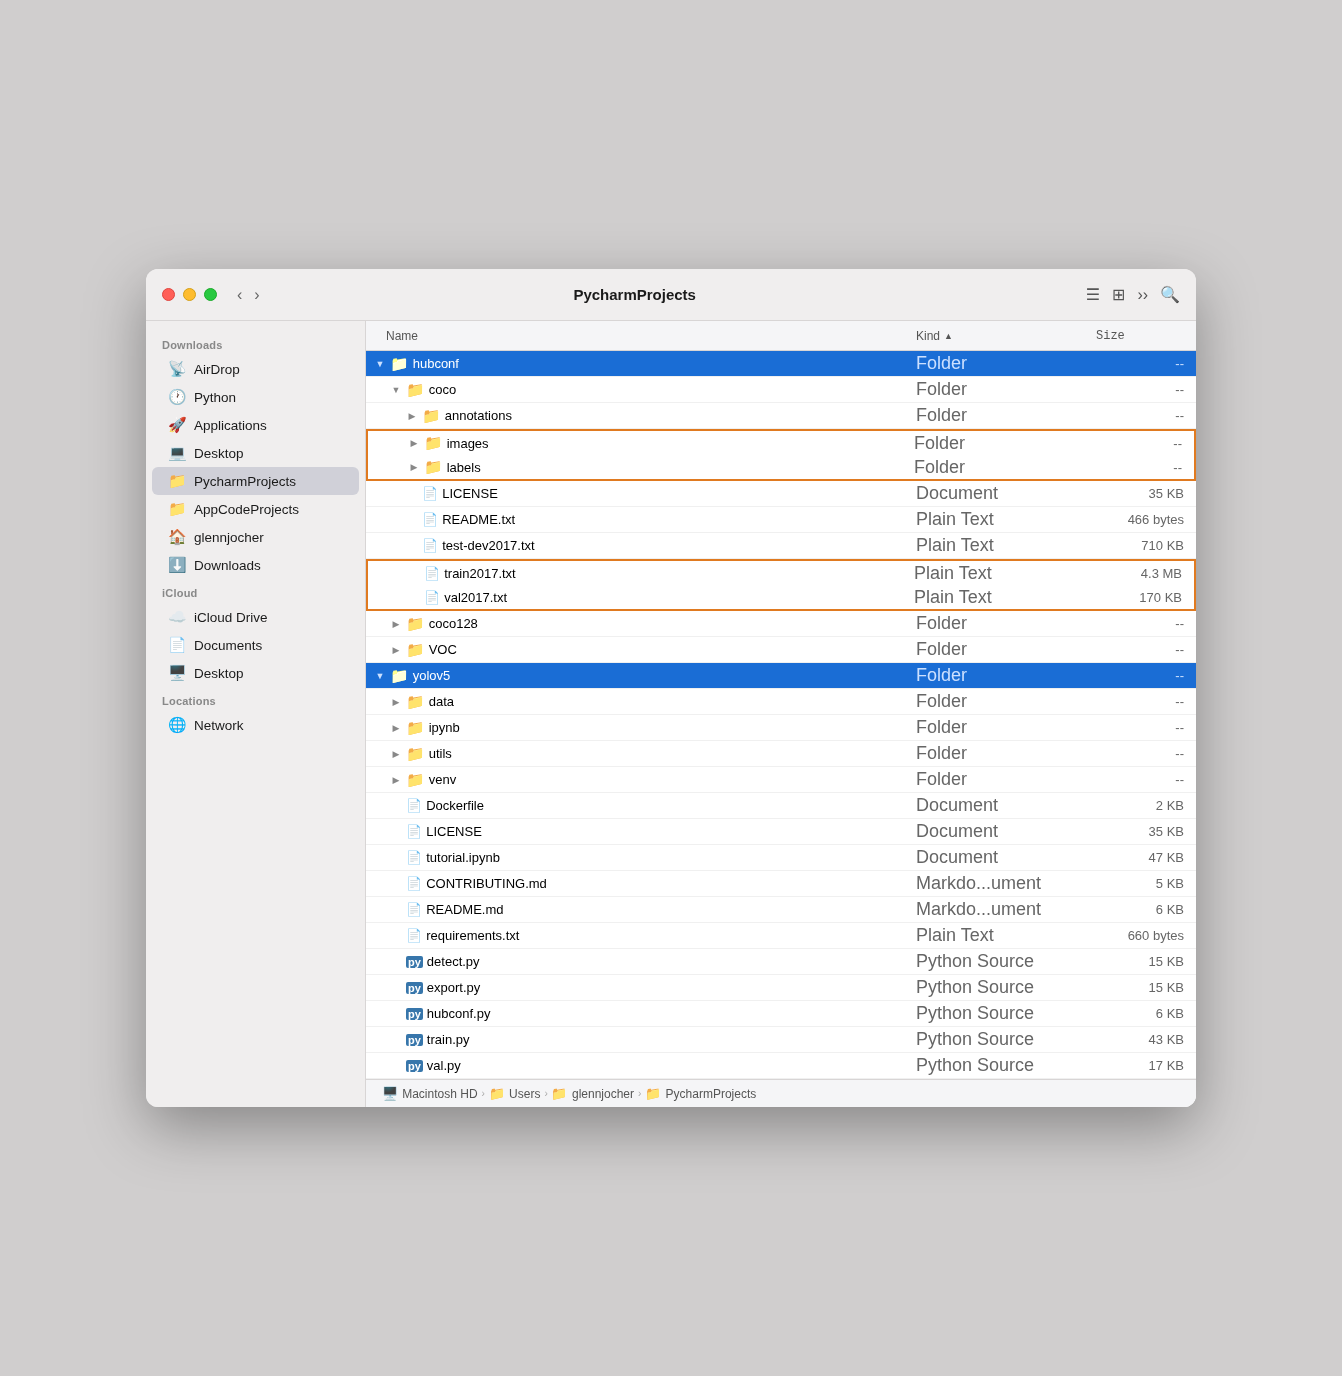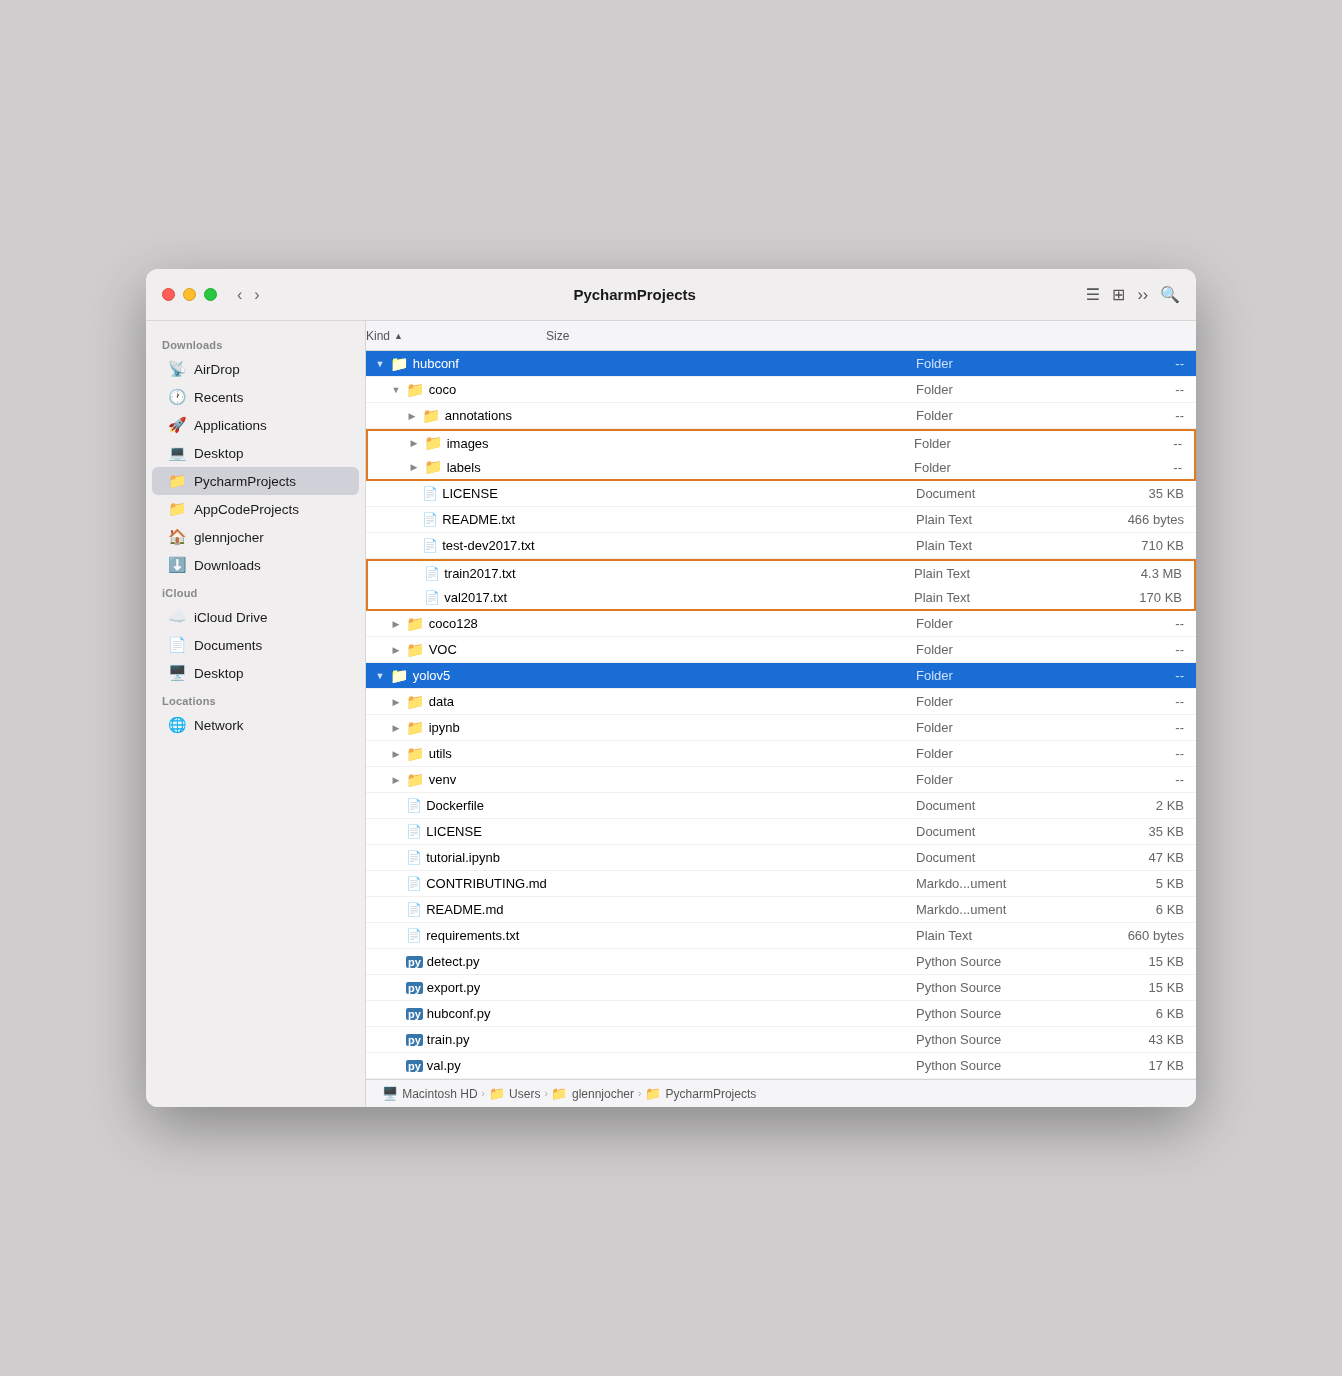--- a/index.html
+++ b/index.html
@@ -143,20 +143,21 @@
       gap: 4px;
     }
     .col-kind {
       width: 180px;
       display: flex;
       align-items: center;
       gap: 4px;
     }
     .col-size {
       width: 100px;
+      font-family: Liberation Mono, monospace;
     }
     .sort-arrow { font-size: 9px; }
     .file-list {
       flex: 1;
       overflow-y: auto;
     }
     .file-row {
       display: flex;
       align-items: center;
       height: 26px;
@@ -177,21 +178,21 @@
       display: flex;
       align-items: center;
       gap: 4px;
       padding-left: 8px;
       overflow: hidden;
       white-space: nowrap;
     }
     .file-kind {
       width: 180px;
       color: #666;
-      font-size: 13px;
+      font-size: 18px;
     }
     .file-size {
       width: 100px;
       color: #666;
       font-size: 13px;
       text-align: right;
       padding-right: 12px;
     }
     .chevron {
       font-size: 9px;
@@ -262,21 +263,21 @@
 
     <div class="sidebar">
       <div class="sidebar-section-label">Downloads</div>
       <div id="sidebar-favorites">
           <div class="sidebar-item">
             <span class="sidebar-icon">📡</span>
             <span>AirDrop</span>
           </div>
           <div class="sidebar-item">
             <span class="sidebar-icon">🕐</span>
-            <span>Recents</span>
+            <span>Python</span>
           </div>
           <div class="sidebar-item">
             <span class="sidebar-icon">🚀</span>
             <span>Applications</span>
           </div>
           <div class="sidebar-item">
             <span class="sidebar-icon">💻</span>
             <span>Desktop</span>
           </div>
           <div class="sidebar-item active">
@@ -316,20 +317,23 @@
           <div class="sidebar-item">
             <span class="sidebar-icon">🌐</span>
             <span>Network</span>
           </div>
         </div>
     </div>
 
     <div class="file-area">
 
       <div class="file-header">
+        <div class="col-name">
+          <span>Name</span>
+        </div>
         <div class="col-kind">
           <span>Kind</span>
           <span class="sort-arrow">▲</span>
         </div>
         <div class="col-size">
           <span>Size</span>
         </div>
       </div>
 
       <div class="file-list" id="file-list">

